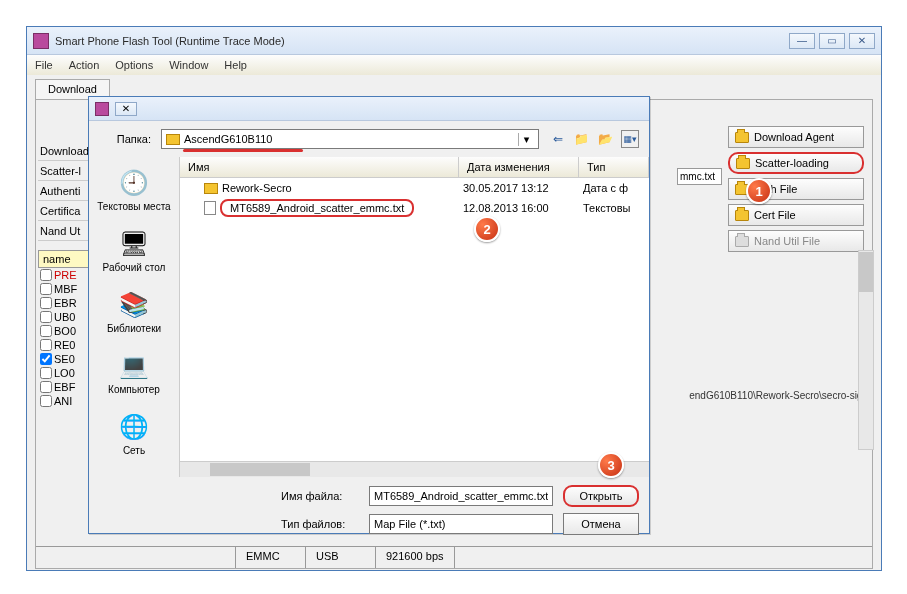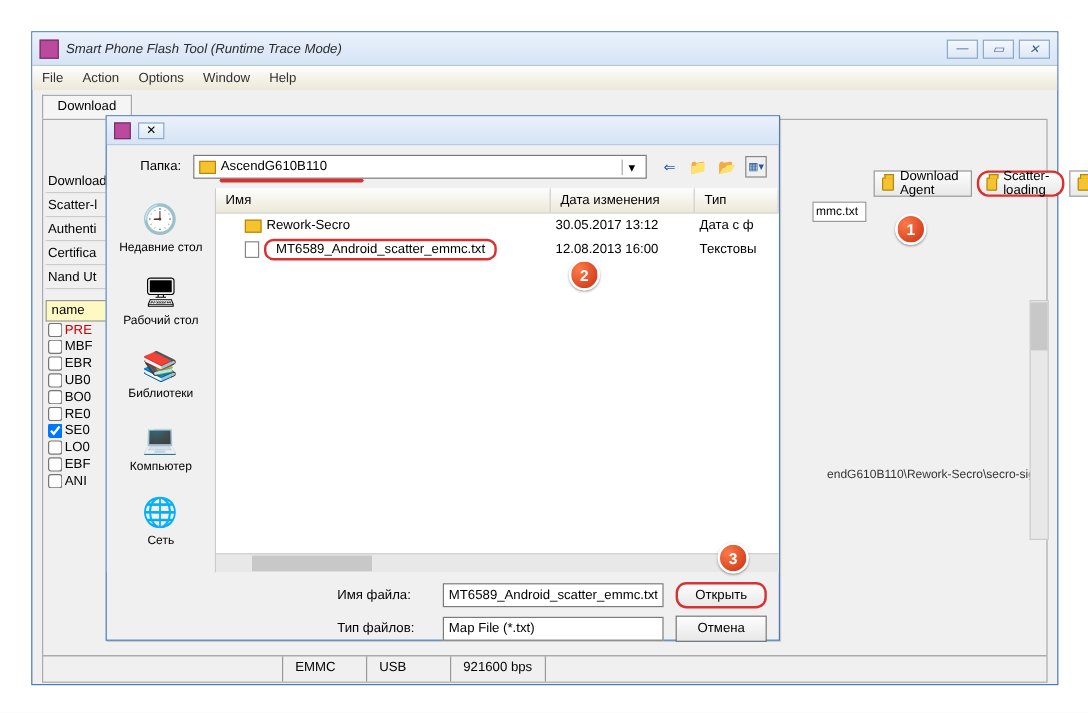--- a/index.html
+++ b/index.html
@@ -1,19 +1,19 @@
 <!DOCTYPE html>
 <html><head>
 <meta charset="utf-8">
 <style>
 * { box-sizing: border-box; margin: 0; padding: 0; font-family: Tahoma, sans-serif; font-size: 11px; }
 body { background: #fff; width: 907px; height: 594px; position: relative; overflow: hidden; }
 
 .outer-frame { position: absolute; left: 26px; top: 26px; width: 856px; height: 545px; border: 1px solid #4a7bb7; background: #f0f0f0; }
-.title-bar { height: 28px; background: linear-gradient(#eaf1fb, #d6e4f5); display: flex; align-items: center; padding: 0 6px; border-bottom: 1px solid #b8c8de; font-style: italic; }
+.title-bar { height: 28px; background: linear-gradient(#eaf1fb, #d6e4f5); display: flex; align-items: center; padding: 0 6px; border-bottom: 1px solid #b8c8de; }
 .title-bar .icon-sq { width: 16px; height: 16px; background: #b94a9e; margin-right: 6px; border: 1px solid #7a2e66; }
 .title-bar .title { flex: 1; color: #2a2a2a; }
 .title-bar .win-btns { display: flex; gap: 4px; }
 .win-btn { width: 26px; height: 16px; border: 1px solid #8fa8c8; background: linear-gradient(#f4f8fd,#dce8f6); display: flex; align-items: center; justify-content: center; font-size: 10px; color: #3a5a8a; }
 .menu-bar { height: 20px; background: linear-gradient(#fdfdfd,#ece9d8); display: flex; align-items: center; padding: 0 8px; gap: 16px; color: #333; }
 .menu-bar span { cursor: default; }
 .tab-strip { height: 24px; display: flex; padding: 4px 8px 0; }
 .tab { border: 1px solid #aaa; border-bottom: none; padding: 3px 12px; background: #f5f5f5; }
 .inner-panel { border: 1px solid #aaa; margin: 0 8px 8px; background: #f0f0f0; height: 470px; position: relative; }
 
@@ -23,21 +23,21 @@
 .side-label:nth-of-type(3){top:82px}
 .side-label:nth-of-type(4){top:102px}
 .side-label:nth-of-type(5){top:122px}
 
 .name-col { position: absolute; left: 2px; top: 150px; width: 60px; }
 .name-col .hdr { border: 1px solid #999; background: #fef9c3; padding: 2px 4px; }
 .name-col .row { display: flex; align-items: center; gap: 2px; padding: 1px 2px; }
 .name-col input[type=checkbox]{width:12px;height:12px}
 .name-col .prl { color: #c00 }
 
-.right-btns { position: absolute; right: 8px; top: 42px; width: 136px; display: flex; flex-direction: row; gap: 4px; }
+.right-btns { position: absolute; right: 8px; top: 26px; width: 136px; display: flex; flex-direction: column; gap: 4px; }
 .btn { border: 1px solid #999; background: linear-gradient(#fdfdfd,#e8e8e8); height: 22px; display: flex; align-items: center; padding: 0 6px; gap: 5px; }
 .btn .fld-icon { width: 14px; height: 11px; background: #f4c430; border: 1px solid #b8860b; border-radius: 1px; position:relative; }
 .btn .fld-icon::before{content:"";position:absolute;top:-4px;left:1px;width:6px;height:3px;background:#f4c430;border:1px solid #b8860b;border-bottom:none;}
 .btn.disabled { color: #888; }
 .btn.disabled .fld-icon { background: #ddd; border-color: #aaa; }
 .btn.disabled .fld-icon::before{background:#ddd;border-color:#aaa}
 .btn.hl { border: 2px solid #d93030; border-radius: 10px; }
 
 .txtbox-rt { position:absolute; right:150px; top:68px; width:45px; border:1px solid #999; background:#fff; padding:2px; font-size:10px; overflow:hidden;}
 .path-txt { position:absolute; right:4px; top:290px; font-size:10px; color:#333; width:230px; overflow:hidden; text-align:right;}
@@ -236,21 +236,21 @@
       <div class="tb-icon">⇐</div>
       <div class="tb-icon folder">📁</div>
       <div class="tb-icon folder">📂</div>
       <div class="tb-icon grid">▦▾</div>
     </div>
   </div>
   <div class="dlg-body">
     <div class="places">
       <div class="place">
           <div class="pic">🕘</div>
-          <div class="pl">Недавние стол</div>
+          <div class="pl">Текстовы места</div>
         </div>
       <div class="place">
           <div class="pic">🖥</div>
           <div class="pl">Рабочий стол</div>
         </div>
       <div class="place">
           <div class="pic">📚</div>
           <div class="pl">Библиотеки</div>
         </div>
       <div class="place">

